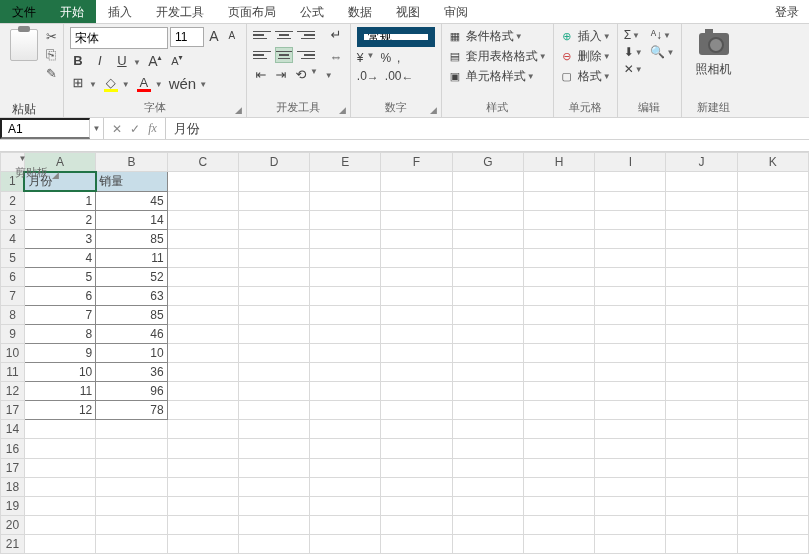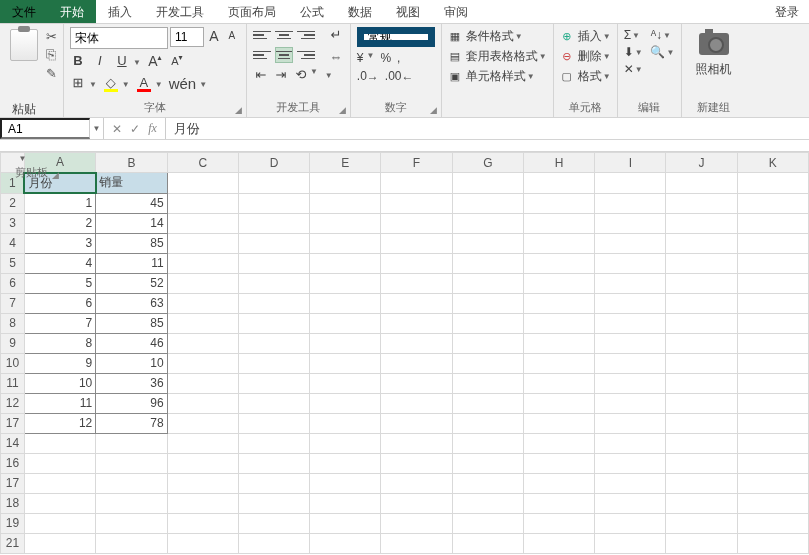--- a/index.html
+++ b/index.html
@@ -239,20 +239,21 @@
           <span class="ic">▤</span>
           <span>套用表格格式</span>
           <span class="dd">▼</span>
         </div>
       <div class="vitem">
           <span class="ic">▣</span>
           <span>单元格样式</span>
           <span class="dd">▼</span>
         </div>
     </div>
+    <div class="group-label"><span>样式</span></div>
   </div>
 
   <div class="group">
     <div class="vlist">
       <div class="vitem">
           <span class="ic" style="color:#2a8">⊕</span>
           <span>插入</span>
           <span class="dd">▼</span>
         </div>
       <div class="vitem">
@@ -584,20 +585,34 @@
           <td class="empty"></td>
           <td class="empty"></td>
           <td class="empty"></td>
           <td class="empty"></td>
           <td class="empty"></td>
           <td class="empty"></td>
           <td class="empty"></td>
           <td class="empty"></td>
         </tr>
         <tr>
+          <td class="rowhdr">20</td>
+          <td class="empty"></td>
+          <td class="empty"></td>
+          <td class="empty"></td>
+          <td class="empty"></td>
+          <td class="empty"></td>
+          <td class="empty"></td>
+          <td class="empty"></td>
+          <td class="empty"></td>
+          <td class="empty"></td>
+          <td class="empty"></td>
+          <td class="empty"></td>
+        </tr>
+        <tr>
           <td class="rowhdr">21</td>
           <td class="empty"></td>
           <td class="empty"></td>
           <td class="empty"></td>
           <td class="empty"></td>
           <td class="empty"></td>
           <td class="empty"></td>
           <td class="empty"></td>
           <td class="empty"></td>
           <td class="empty"></td>

